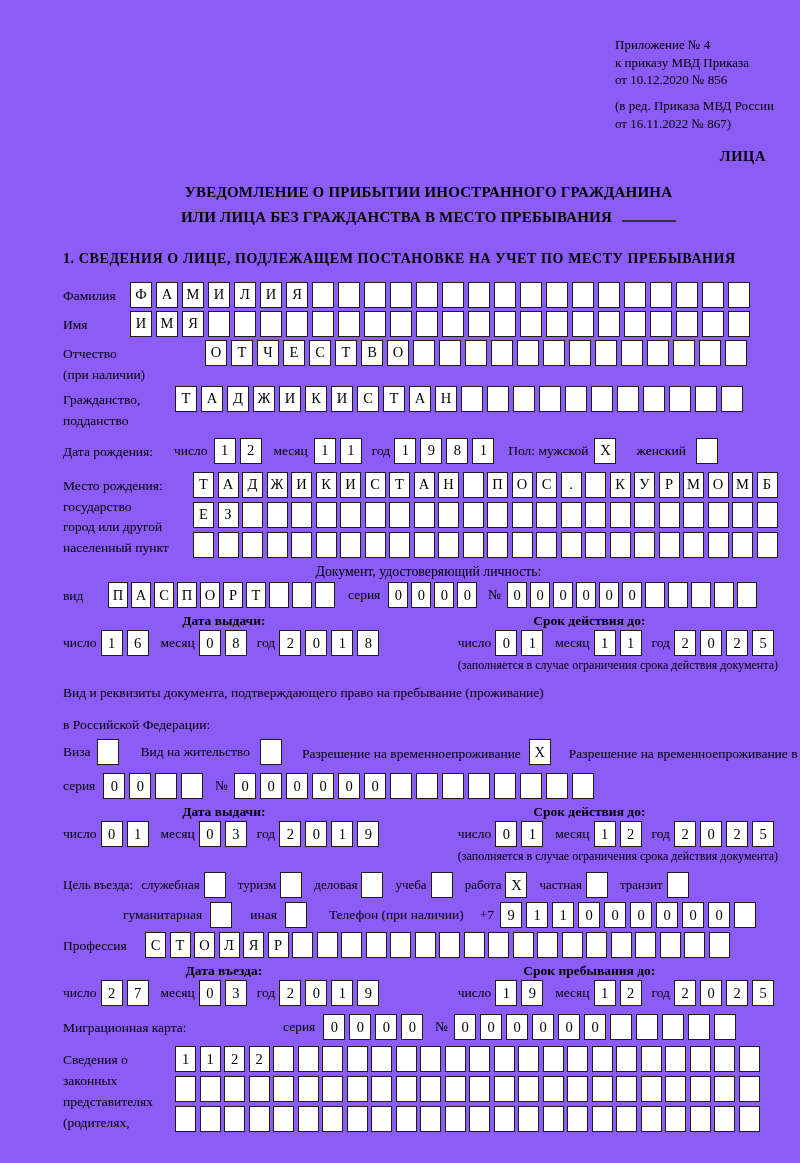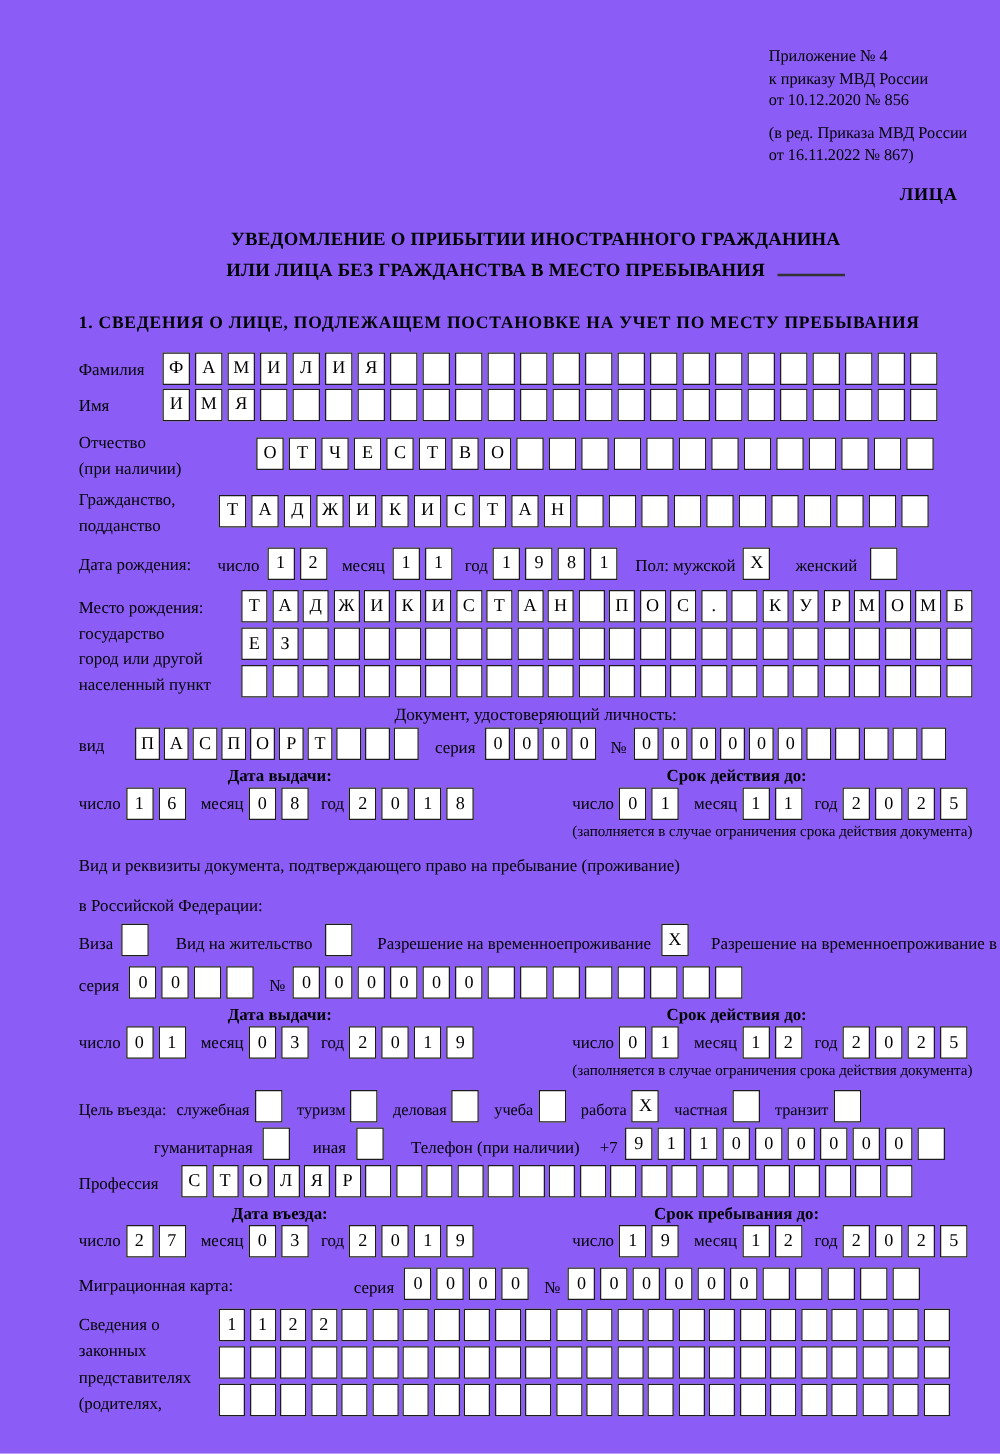--- a/index.html
+++ b/index.html
@@ -9,21 +9,21 @@
 
   .appendix{margin-left:552px;font-size:13px;line-height:1.36}
   .appendix .rev{margin-top:8px}
   .forma{font-weight:bold;font-size:14.5px;text-align:right;padding-right:28px;margin-top:16px;letter-spacing:.6px}
 
   .title{font-weight:bold;font-size:15px;text-align:center;margin-top:15px;line-height:1.62;letter-spacing:.2px}
   .blank{display:inline-block;width:54px;height:13px;border-bottom:2px solid #333;margin-left:10px}
 
   .sec{font-weight:bold;font-size:14px;margin-top:22px;letter-spacing:.6px}
 
-  .frow{display:flex;align-items:center;margin-top:3px}
+  .frow{display:flex;align-items:flex-start;margin-top:3px}
   .lblcol{flex:none;font-size:13.5px;line-height:1.55;padding-top:4px}
   .wordlbl{flex:none;font-size:13.5px;padding-top:5px;white-space:nowrap}
   .boxrow{display:flex;flex:none;flex-wrap:nowrap}
   .cb{flex:none;width:22px;height:26px;border:1.6px solid #1c1c1c;margin-right:4px;display:flex;align-items:center;justify-content:center;font-size:14.5px;background:#fff}
   .mid .cb{width:21px;margin-right:3.5px}
   .tight .cb{width:20px;margin-right:3px}
 
   .w45{width:45px}.w67{width:67px}.w103{width:103px}.w112{width:112px}
   .w130{width:130px}.w142{width:142px}.w165{width:165px}.w82{width:82px}
   .g4{margin-left:4px}.g6{margin-left:6px}.g8{margin-left:8px}.g10{margin-left:10px}
@@ -45,21 +45,21 @@
   .goal .wordlbl{font-size:13px}
   .ind60{padding-left:60px}
 </style>
 </head>
 <body>
 
 <div class="page">
 
   <div class="appendix">
     <div>Приложение № 4</div>
-    <div>к приказу МВД России</div>
+    <div>к приказу МВД Приказа</div>
     <div>от 10.12.2020 № 856</div>
     <div class="rev">(в ред. Приказа МВД России</div>
     <div>от 16.11.2022 № 867)</div>
   </div>
 
   <div class="forma">ЛИЦА</div>
 
   <div class="title">
     <div>УВЕДОМЛЕНИЕ О ПРИБЫТИИ ИНОСТРАННОГО ГРАЖДАНИНА</div>
     <div><span>ИЛИ ЛИЦА БЕЗ ГРАЖДАНСТВА В МЕСТО ПРЕБЫВАНИЯ</span><span class="blank"></span></div>

